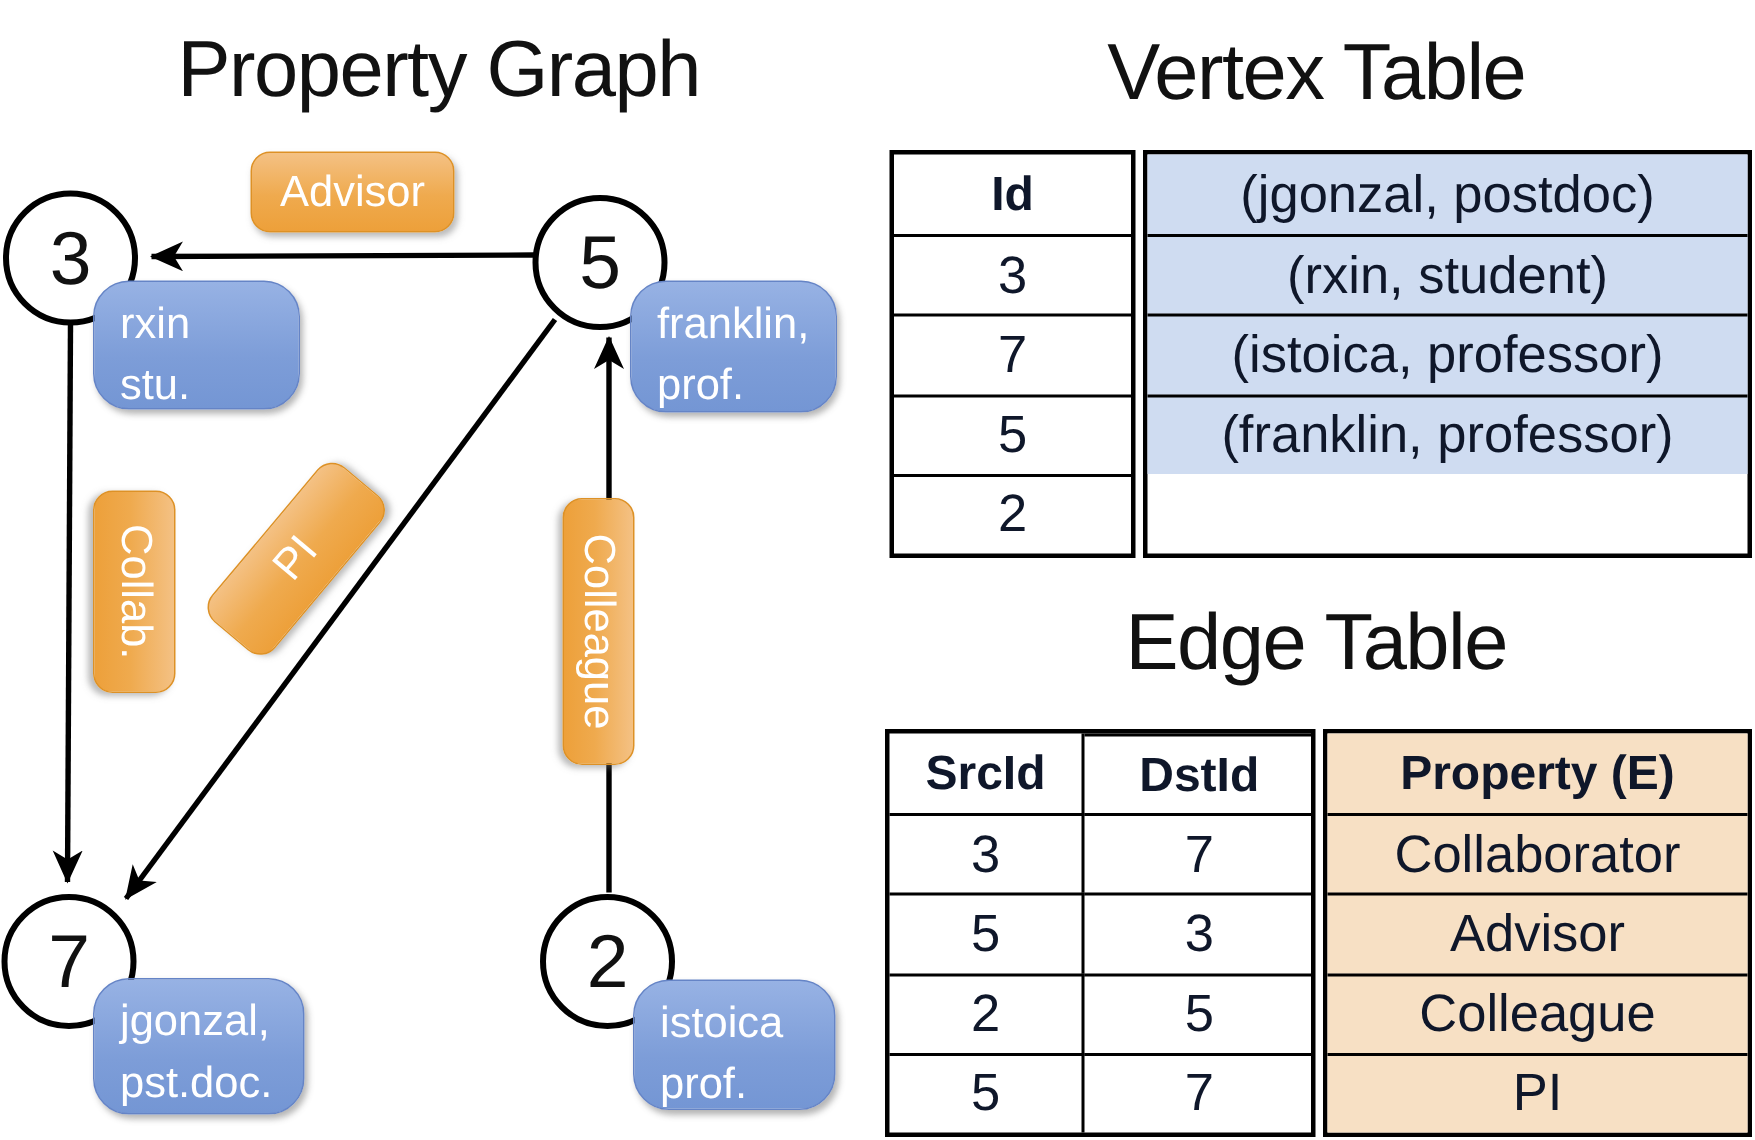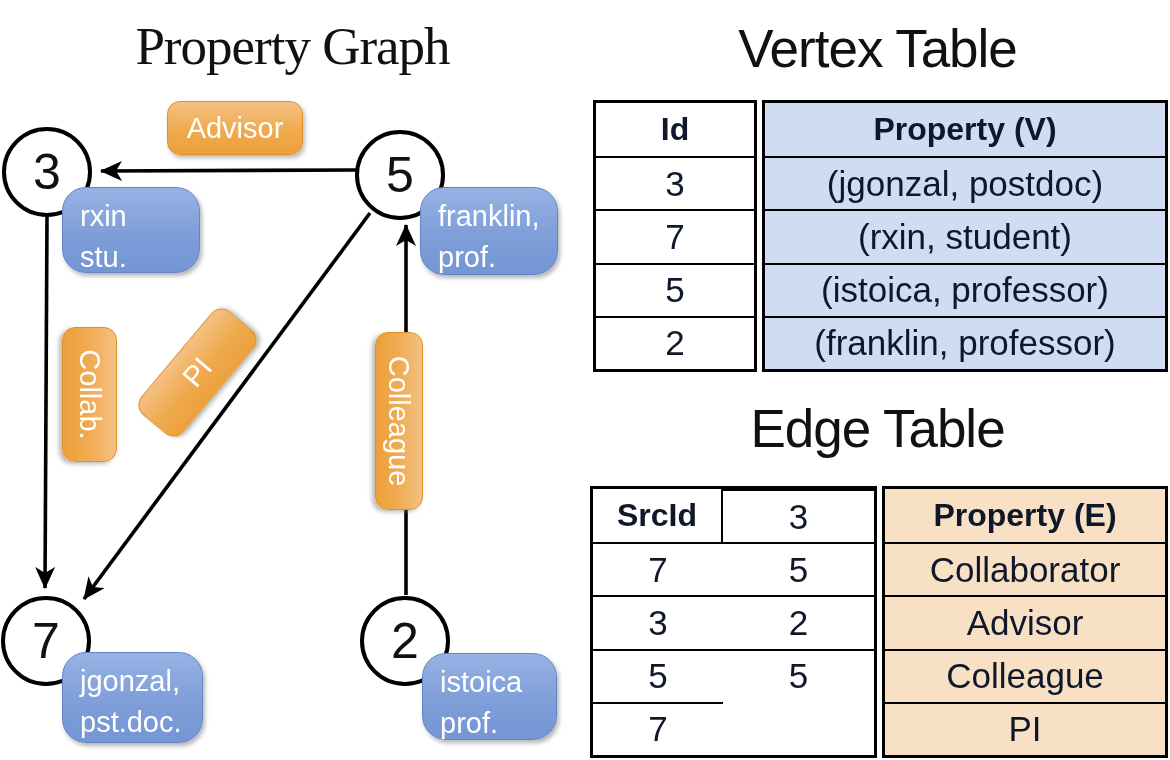--- a/index.html
+++ b/index.html
@@ -2,21 +2,21 @@
 <html><head>
 <meta charset="utf-8">
 <style>
   * { margin:0; padding:0; box-sizing:border-box; }
   html,body { background:#fff; }
   body { font-family:"Liberation Sans", sans-serif; }
   .canvas { position:relative; width:1170px; height:760px; background:#fff; overflow:hidden; }
 
   .big-title { position:absolute; text-align:center; font-size:53px; color:#111;
                letter-spacing:-1px; font-weight:400; white-space:nowrap; }
-  #pg-title   { left:0;   width:585px; top:16px;font-family:Liberation Serif, serif; }
+  #pg-title   { left:0;   width:585px; top:16px; }
   #vt-title   { left:585px; width:585px; top:18px; }
   #et-title   { left:585px; width:585px; top:398px; }
 
   
   #edges-svg { position:absolute; left:0; top:0; width:585px; height:760px; }
 
   .gnode { position:absolute; width:90px; height:90px; border:4px solid #000; border-radius:50%;
            background:#fff; display:flex; align-items:center; justify-content:center;
            font-size:50px; color:#111; z-index:2; }
   #node-3 { left:2px;   top:127px; }
@@ -108,31 +108,31 @@
   <div class="big-title" id="vt-title">Vertex Table</div>
 
   <div class="tcol" id="vt-id">
     <div class="cell hdr">Id</div>
     <div class="cell">3</div>
     <div class="cell">7</div>
     <div class="cell">5</div>
     <div class="cell">2</div>
   </div>
   <div class="tcol" id="vt-prop">
-    <div class="cell hdr">Property (V)</div>
     <div class="cell">(jgonzal, postdoc)</div>
     <div class="cell">(rxin, student)</div>
     <div class="cell">(istoica, professor)</div>
     <div class="cell">(franklin, professor)</div>
   </div>
 
   <div class="big-title" id="et-title">Edge Table</div>
 
   <div class="tcol" id="et-ids">
     <div class="cell hdr src">SrcId</div>
+    <div class="cell hdr">DstId</div>
     <div class="cell src">3</div>
     <div class="cell">7</div>
     <div class="cell src">5</div>
     <div class="cell">3</div>
     <div class="cell src">2</div>
     <div class="cell">5</div>
     <div class="cell src">5</div>
     <div class="cell">7</div>
   </div>
   <div class="tcol" id="et-prop">

